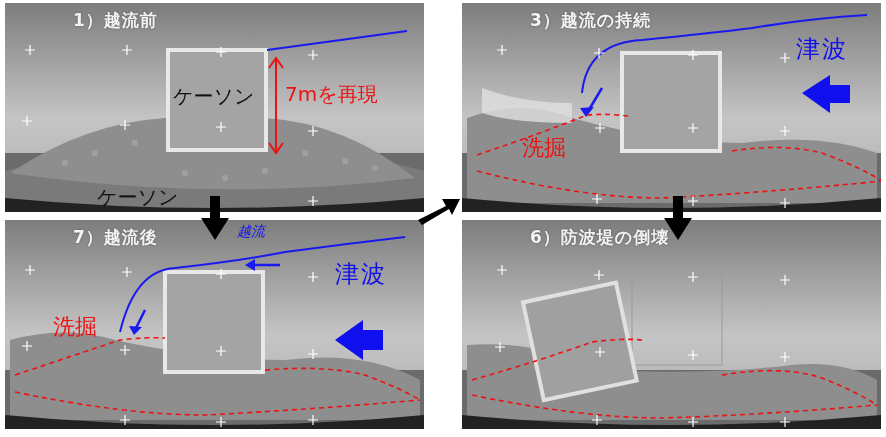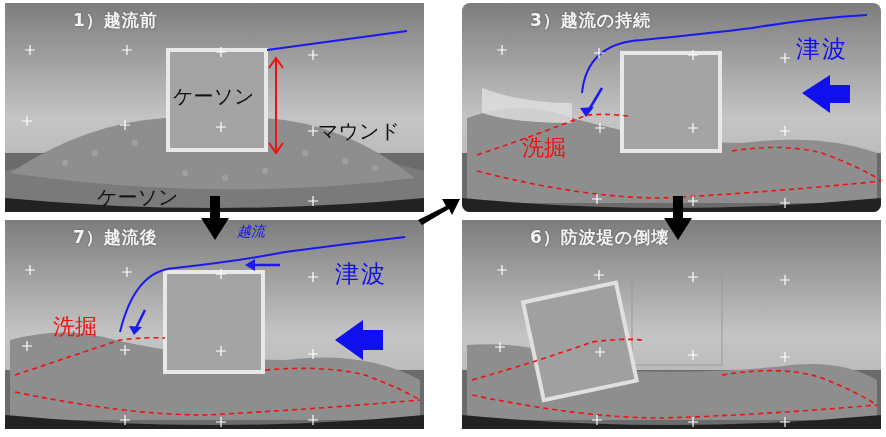--- a/index.html
+++ b/index.html
@@ -2,21 +2,21 @@
 <html><head>
 <meta charset="utf-8">
 <style>
   html, body { margin: 0; padding: 0; background: #ffffff; }
   body { width: 886px; height: 437px; position: relative; overflow: hidden;
          font-family: "DejaVu Sans", sans-serif; }
   .panel { position: absolute; width: 419px; height: 209px; overflow: hidden;
            background: linear-gradient(180deg, #7d7d7d 0%, #9a9a9a 22%, #c4c4c4 55%, #bdbdbd 70%, #8c8c8c 100%); }
   .panel svg.scene { position: absolute; left: 0; top: 0; }
   .p1 { left: 5px; top: 3px; }
-  .p3 { left: 462px; top: 3px; border-radius: 8px; }
+  .p3 { left: 462px; top: 3px; }
   .p2 { left: 5px; top: 220px; }
   .p4 { left: 462px; top: 220px; }
   .title { position: absolute; left: 20px; top: 6px; color: #f4f4f4; font-size: 17px; font-weight: bold;
            letter-spacing: 1px; text-shadow: 0 0 2px #555; margin-left: 48px; }
   .lbl { position: absolute; font-size: 20px; white-space: nowrap; }
   .black { color: #111; }
   .red { color: #ee1111; }
   .blue { color: #1010ee; }
   .big { font-size: 24px; letter-spacing: 2px; }
   .flow-arrow { position: absolute; }
@@ -55,21 +55,21 @@
         <path d="M303 52 h10 M308 47 v10"></path>
       <path d="M17 118 h10 M22 113 v10"></path>
         <path d="M115 122 h10 M120 117 v10"></path>
       <path d="M211 124 h10 M216 119 v10"></path>
         <path d="M303 128 h10 M308 123 v10"></path>
       <path d="M303 198 h10 M308 193 v10"></path>
     </g>
   </svg>
   <div class="title">1）越流前</div>
   <div class="lbl black" style="left:168px;top:80px;">ケーソン</div>
-  <div class="lbl black" style="left:313px;top:115px;">マウンド</div>
+  <div class="lbl red" style="left:280px;top:78px;">7mを再現</div>
   <div class="lbl black" style="left:92px;top:181px;">ケーソン</div>
 </div>
 
 <div class="panel p3">
   <svg class="scene" width="419" height="209">
     <rect x="0" y="150" width="419" height="59" fill="#6b6b6b"></rect>
     <path d="M5 115 Q 60 95 110 115 Q 200 140 280 140 Q 360 130 415 150 L415 200 L5 200 Z" fill="#8e8e8e"></path>
     <path d="M0 195 Q 210 215 419 195 L419 209 L0 209 Z" fill="#222"></path>
     <path d="M20 85 Q 60 100 110 100 L110 120 Q 50 120 20 110 Z" fill="#e0e0e0" opacity="0.8"></path>
     <rect x="160" y="50" width="98" height="98" fill="#a4a4a4" stroke="#e8e8e8" stroke-width="4"></rect>

